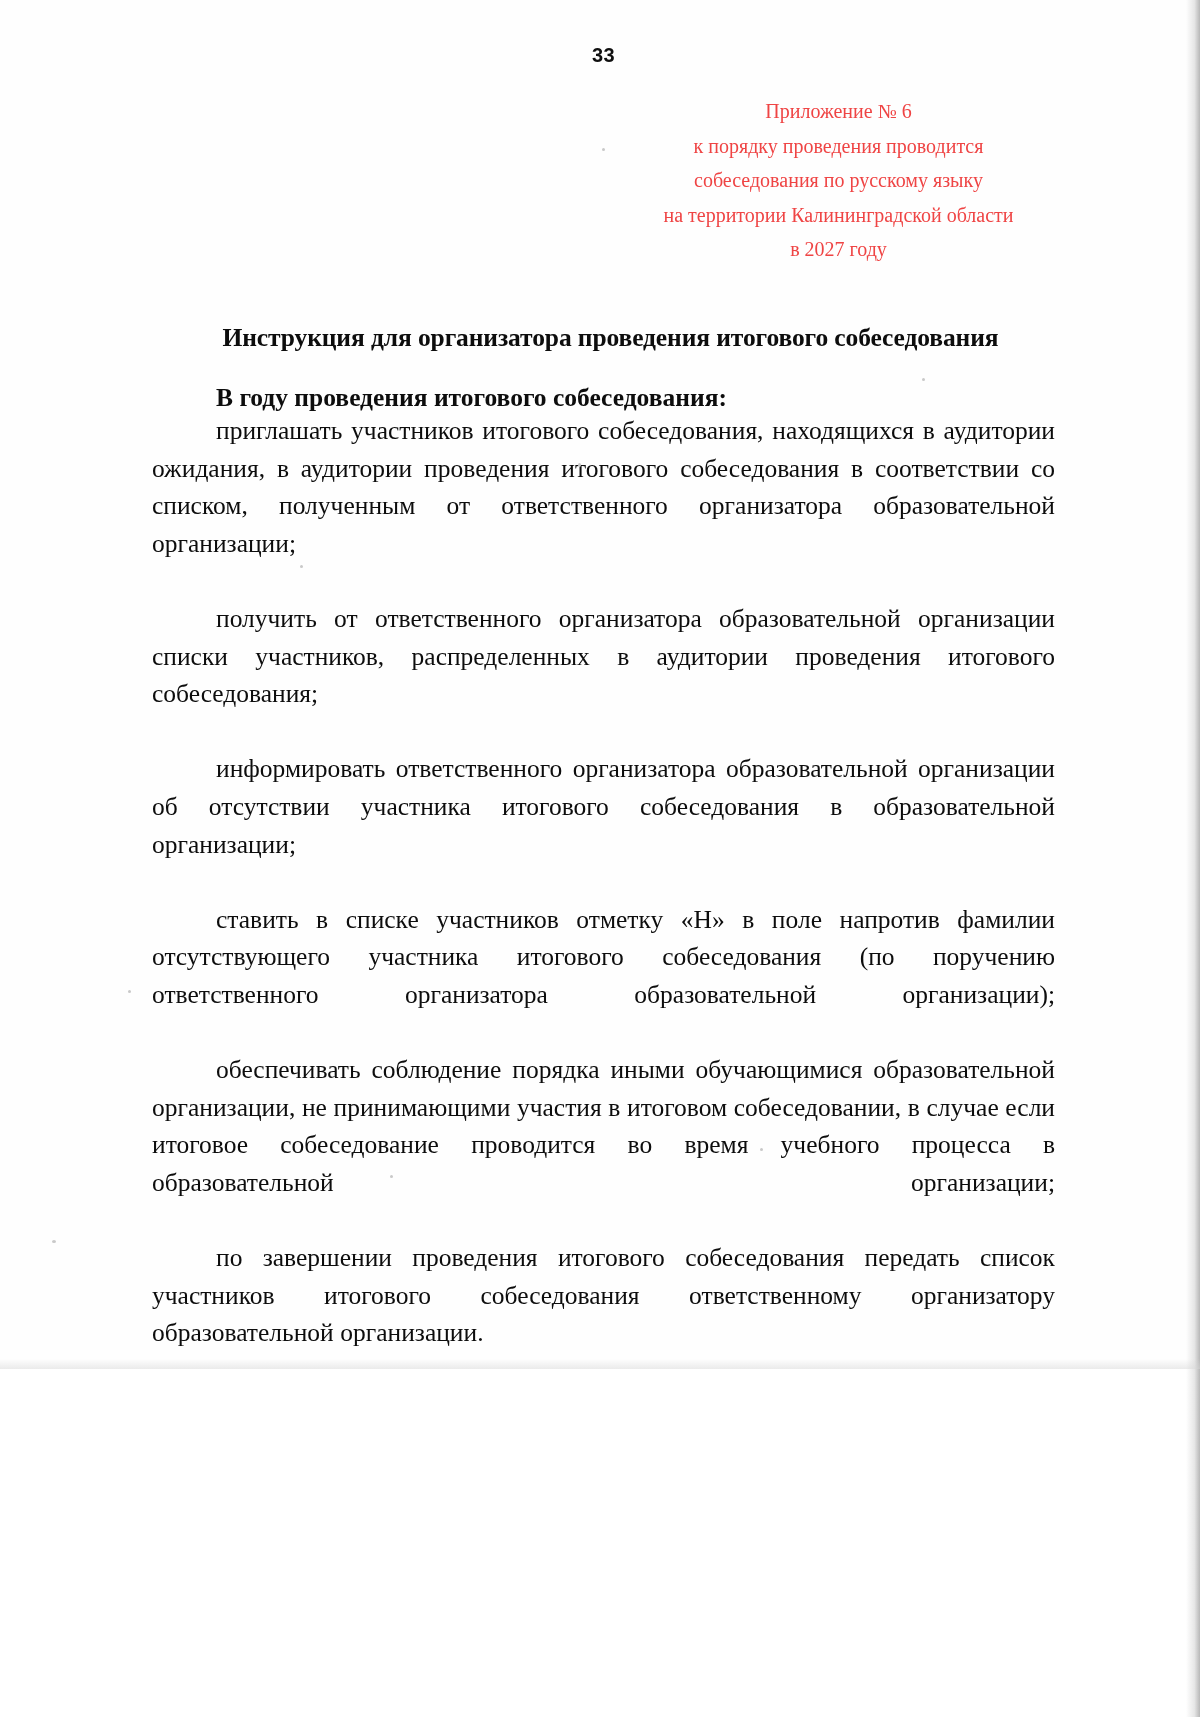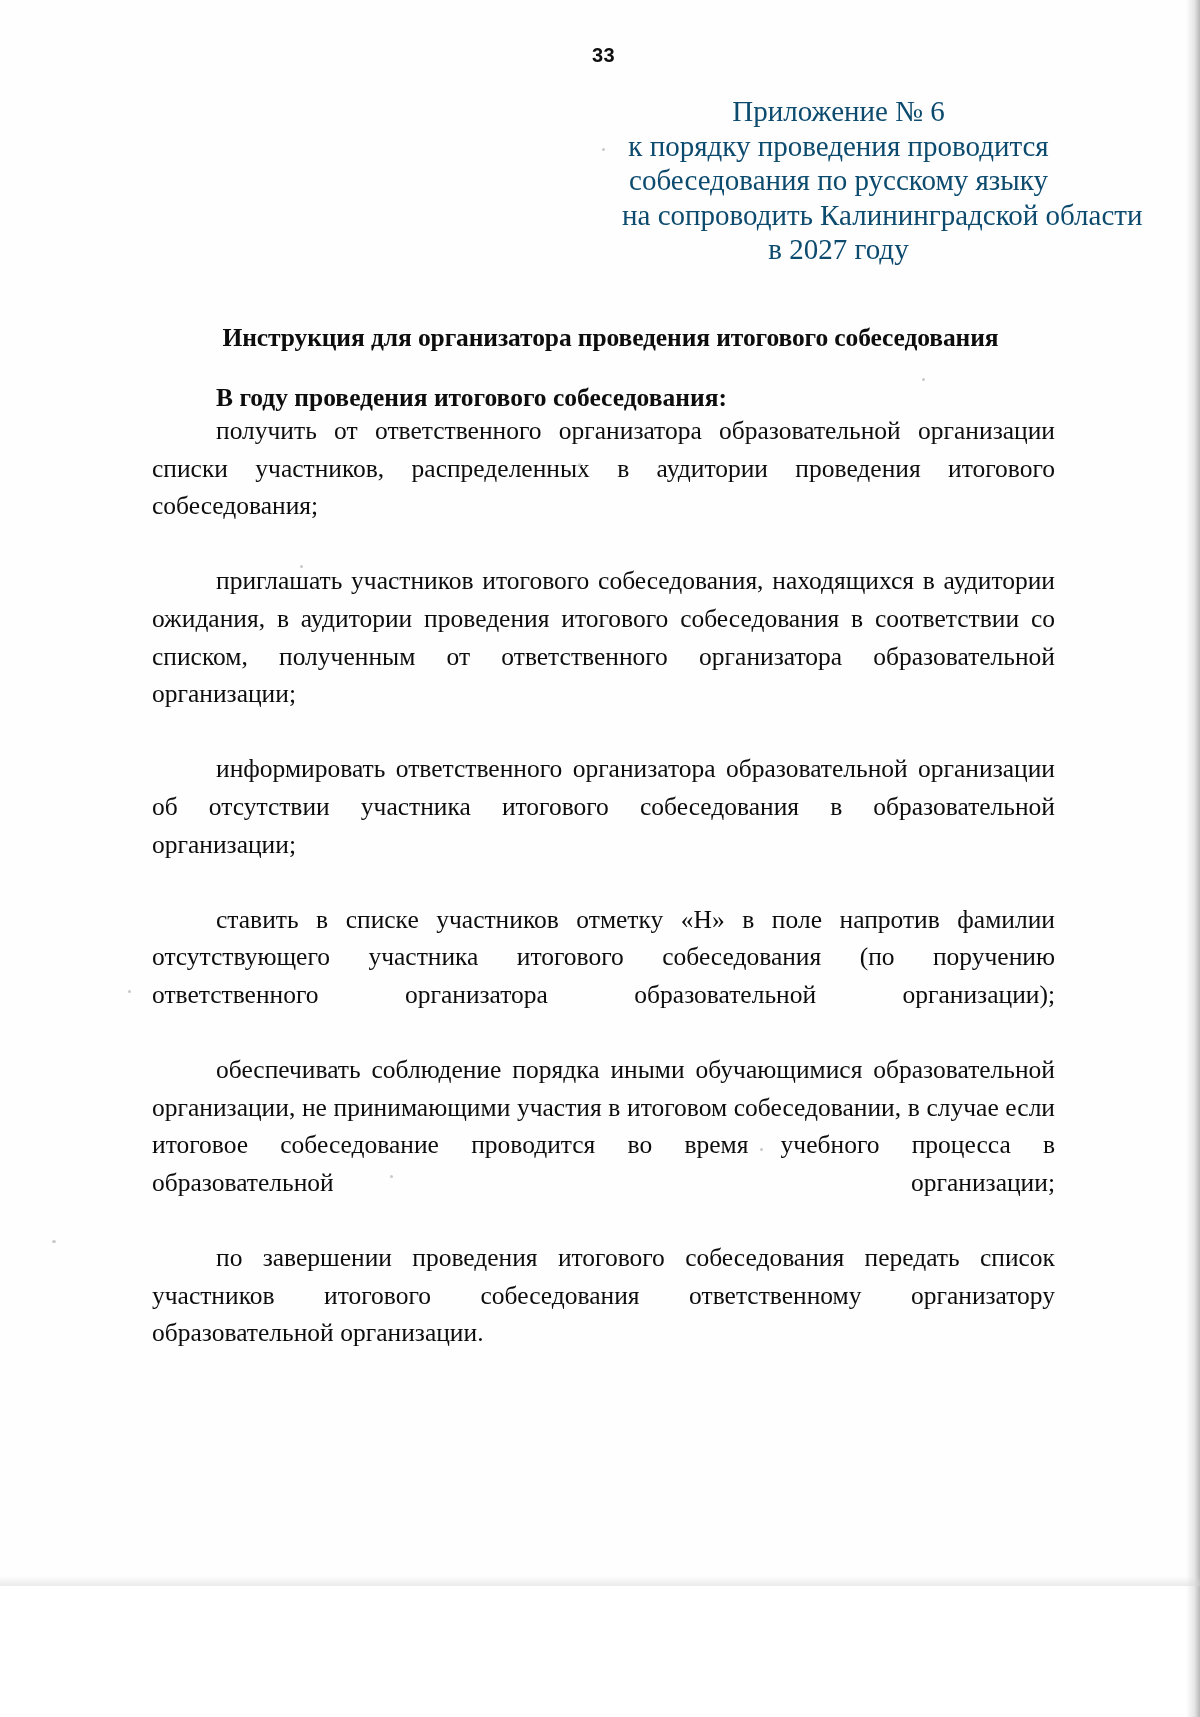--- a/index.html
+++ b/index.html
@@ -17,21 +17,21 @@
     color: #0d0d0d;
     -webkit-font-smoothing: antialiased;
   }
 
   
   #page-sheet {
     position: absolute;
     left: 0;
     top: 0;
     width: 1200px;
-    height: 1586px;
+    height: 1369px;
     background: #fefefe;
     box-sizing: border-box;
   }
 
   
   #scan-edge-right {
     position: absolute;
     right: 0;
     top: 0;
     width: 14px;
@@ -70,23 +70,23 @@
     color: #101010;
   }
 
   
   #appendix-header {
     position: absolute;
     left: 470px;
     top: 94px;
     width: 433px;
     text-align: center;
-    font-size: 29px;
+    font-size: 20px;
     line-height: 34.5px;
-    color: #0c4a6e;
+    color: #ef4444;
   }
   #appendix-header .hline { display: block; white-space: nowrap; }
 
   
   #doc-title {
     position: absolute;
     left: 7px;
     top: 322px;
     width: 903px;
     text-align: center;
@@ -150,31 +150,31 @@
 <div id="page-sheet">
 
   <div id="content">
 
     <div id="page-number">33</div>
 
     <div id="appendix-header">
       <span class="hline">Приложение № 6</span>
       <span class="hline">к порядку проведения проводится</span>
       <span class="hline">собеседования по русскому языку</span>
-      <span class="hline">на сопроводить Калининградской области</span>
+      <span class="hline">на территории Калининградской области</span>
       <span class="hline">в 2027 году</span>
     </div>
 
     <div id="doc-title">Инструкция для организатора проведения итогового собеседования</div>
 
     <div id="section-heading">В году проведения итогового собеседования:</div>
 
     <div id="body-text">
+      <p>приглашать участников итогового собеседования, находящихся в аудитории ожидания, в аудитории проведения итогового собеседования в соответствии со списком, полученным от ответственного организатора образовательной организации;</p>
       <p>получить от ответственного организатора образовательной организации списки участников, распределенных в аудитории проведения итогового собеседования;</p>
-      <p>приглашать участников итогового собеседования, находящихся в аудитории ожидания, в аудитории проведения итогового собеседования в соответствии со списком, полученным от ответственного организатора образовательной организации;</p>
       <p>информировать ответственного организатора образовательной организации об отсутствии участника итогового собеседования в образовательной организации;</p>
       <p>ставить в списке участников отметку «Н» в поле напротив фамилии отсутствующего участника итогового собеседования (по поручению ответственного организатора образовательной организации);</p>
       <p>обеспечивать соблюдение порядка иными обучающимися образовательной организации, не принимающими участия в итоговом собеседовании, в случае если итоговое собеседование проводится во время учебного процесса в образовательной организации;</p>
       <p class="no-stretch">по завершении проведения итогового собеседования передать список участников итогового собеседования ответственному организатору образовательной организации.</p>
     </div>
 
   </div>
 
   <div class="speck" style="left:602px; top:148px; width:3px; height:3px;"></div>
   <div class="speck" style="left:578px; top:463px; width:3px; height:4px;"></div>

